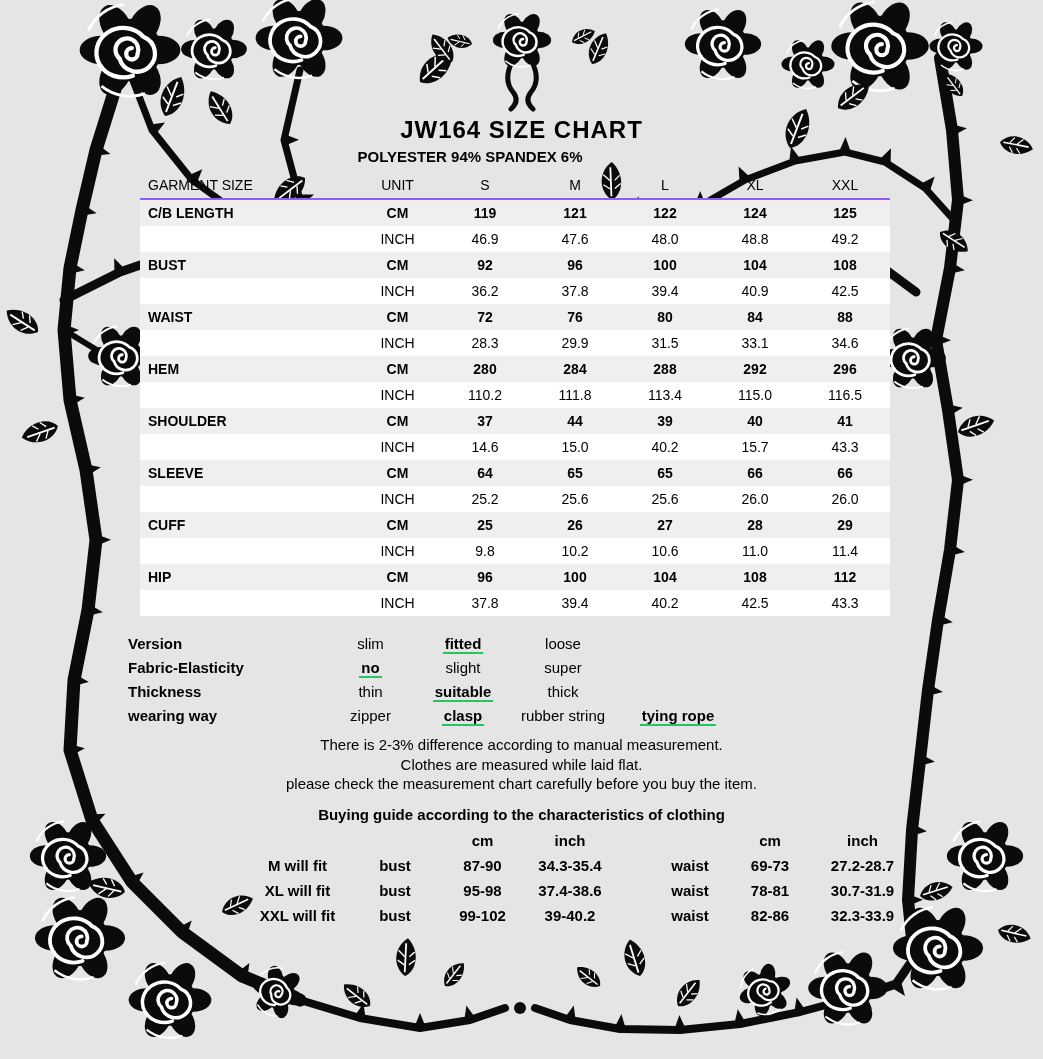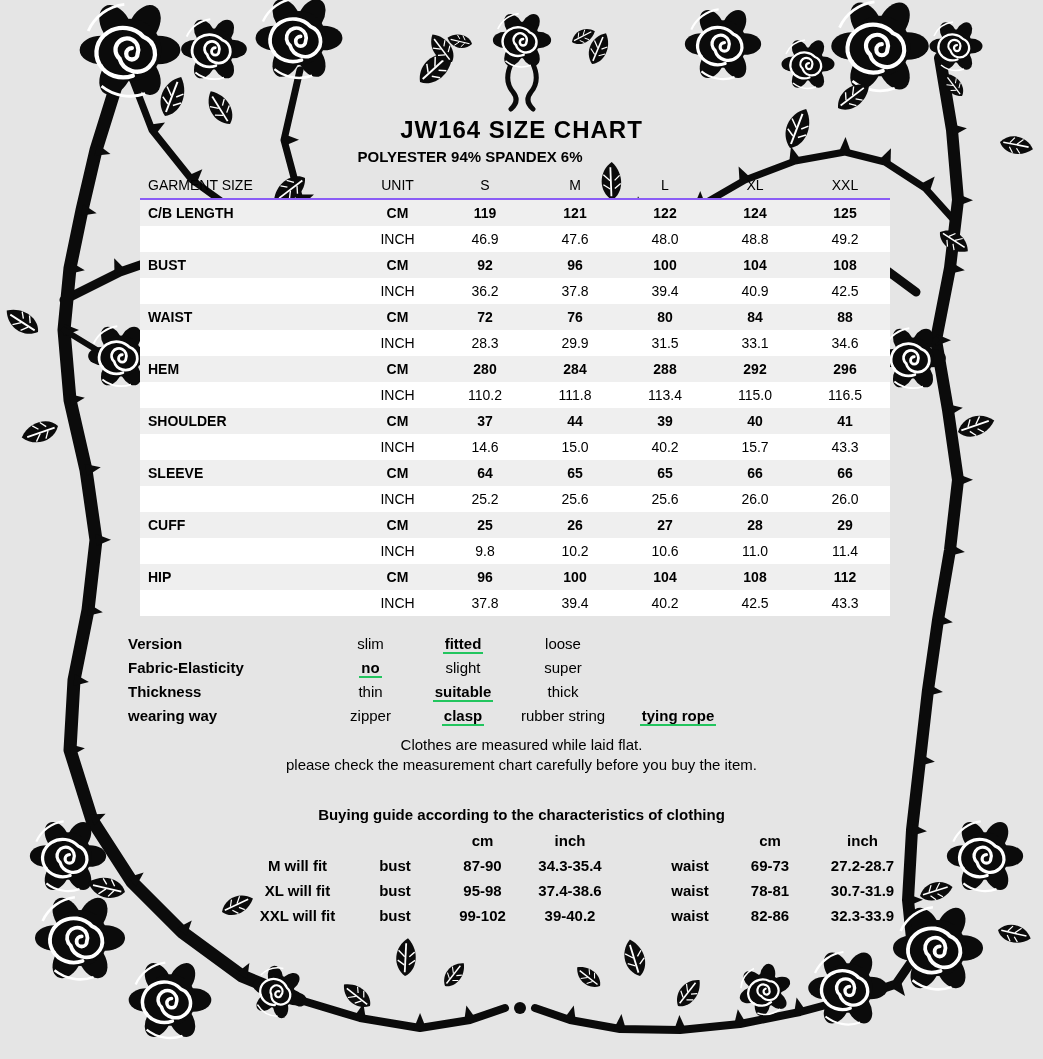--- a/index.html
+++ b/index.html
@@ -365,20 +365,21 @@
             <td class="a-label">wearing way</td>
             <td class="a-opt"><span>zipper</span></td>
             <td class="a-opt"><span class="sel">clasp</span></td>
             <td class="a-opt"><span>rubber string</span></td>
             <td class="a-opt"><span class="sel">tying rope</span></td>
           </tr>
         </tbody>
     </table>
 
     <div id="notes">
+        <div>There is 2-3% difference according to manual measurement.</div>
         <div>Clothes are measured while laid flat.</div>
         <div>please check the measurement chart carefully before you buy the item.</div>
       </div>
 
     <div id="bg-title">Buying guide according to the characteristics of clothing</div>
 
     <table id="bg-table">
       <colgroup>
         <col class="g-size">
           <col class="g-bust">

